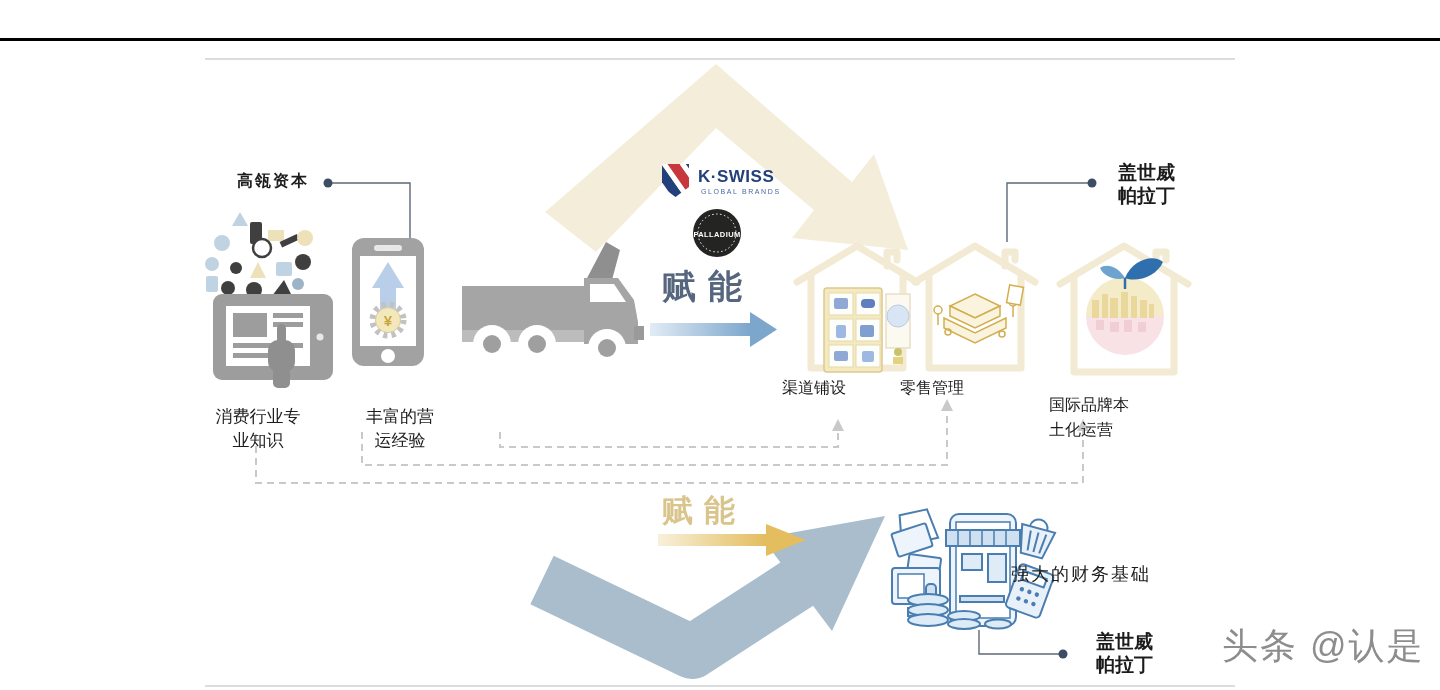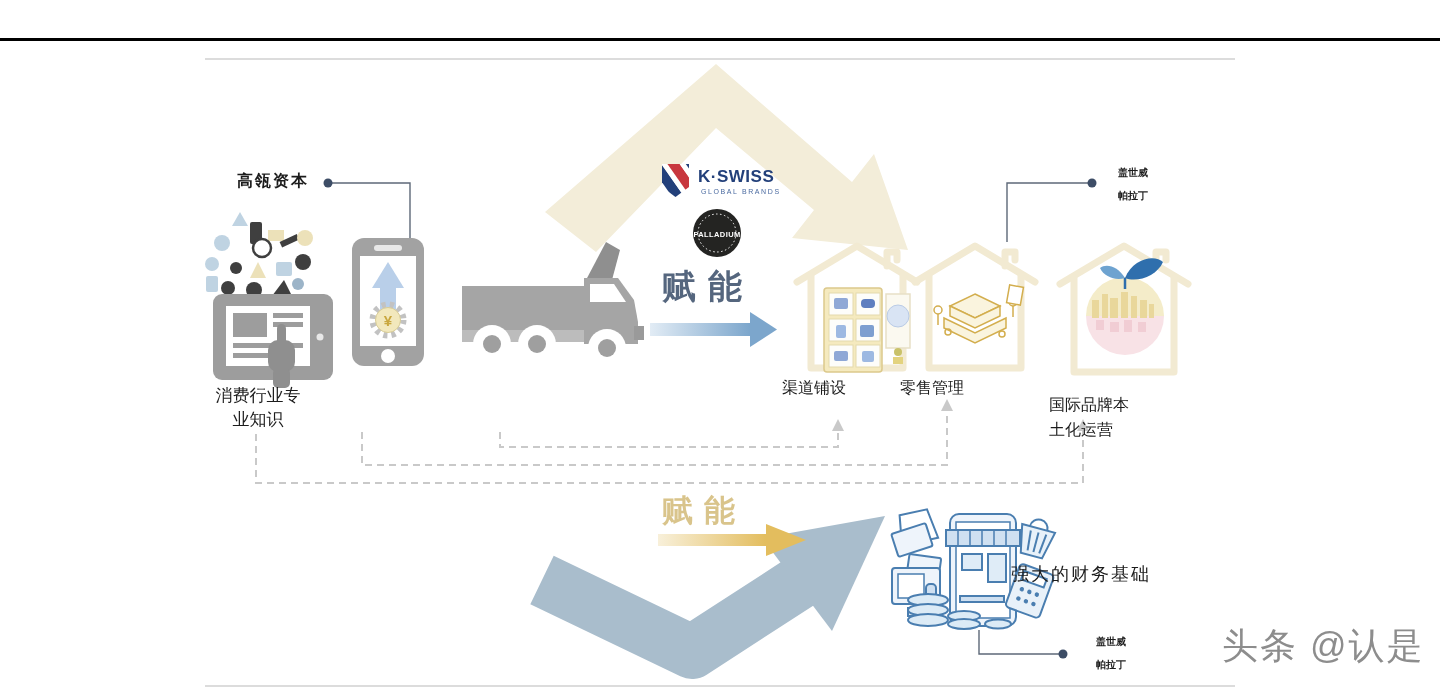--- a/index.html
+++ b/index.html
@@ -3,23 +3,23 @@
 <meta charset="utf-8">
 <style>
   html,body{margin:0;padding:0;background:#fff;}
   .canvas{position:relative;width:1440px;height:690px;background:#fff;overflow:hidden;
           font-family:"Liberation Sans",sans-serif;}
   .abs{position:absolute;}
   .kai{font-family:"DejaVu Serif",serif;color:#1c1c1c;}
   .fig-title{left:8px;top:7px;font-size:17px;font-weight:bold;color:#000;letter-spacing:1px;}
   .title-rule{left:0;top:38px;width:1440px;height:3px;background:#000;}
   .frame{height:2px;background:#dcdcdc;}
-  .cap-label{width:130px;text-align:center;font-size:17px;line-height:24px;}
+  .cap-label{width:130px;text-align:center;font-size:17px;line-height:24px;margin-top:21px;}
   .out-label{width:150px;font-size:16px;line-height:25px;}
-  .callout{font-size:10px;font-weight:bold;line-height:23px;}
+  .callout{font-size:19px;font-weight:bold;line-height:23px;}
   .empower-top{font-size:34px;letter-spacing:12px;color:#55667e;font-weight:bold;}
   .empower-bottom{font-size:31px;letter-spacing:11px;color:#d9c48b;font-weight:bold;}
   .fin-label{font-size:18px;letter-spacing:2px;}
   .hillhouse{font-size:16px;font-weight:bold;letter-spacing:2px;}
   .watermark{font-size:36px;font-weight:normal;color:#8d8d8d;letter-spacing:2px;
              font-family:"Liberation Sans",sans-serif;}
 </style>
 </head>
 <body>
 
@@ -297,20 +297,24 @@
       <ellipse cx="998" cy="624" rx="13" ry="4.5" fill="#dcebf6"></ellipse>
     </g>
   </svg>
 
   <div class="abs kai hillhouse" style="left:237px;top:171px;">高瓴资本</div>
 
   <div class="abs kai cap-label" style="left:193px;top:383px;">
     <div>消费行业专</div>
     <div>业知识</div>
   </div>
+  <div class="abs kai cap-label" style="left:335px;top:383px;">
+    <div>丰富的营</div>
+    <div>运经验</div>
+  </div>
 
   <div class="abs kai empower-top" style="left:662px;top:264px;">赋能</div>
   <div class="abs kai empower-bottom" style="left:662px;top:490px;">赋能</div>
 
   <div class="abs kai out-label" style="left:782px;top:375px;">
     <div>渠道铺设</div>
   </div>
   <div class="abs kai out-label" style="left:900px;top:375px;">
     <div>零售管理</div>
   </div>

